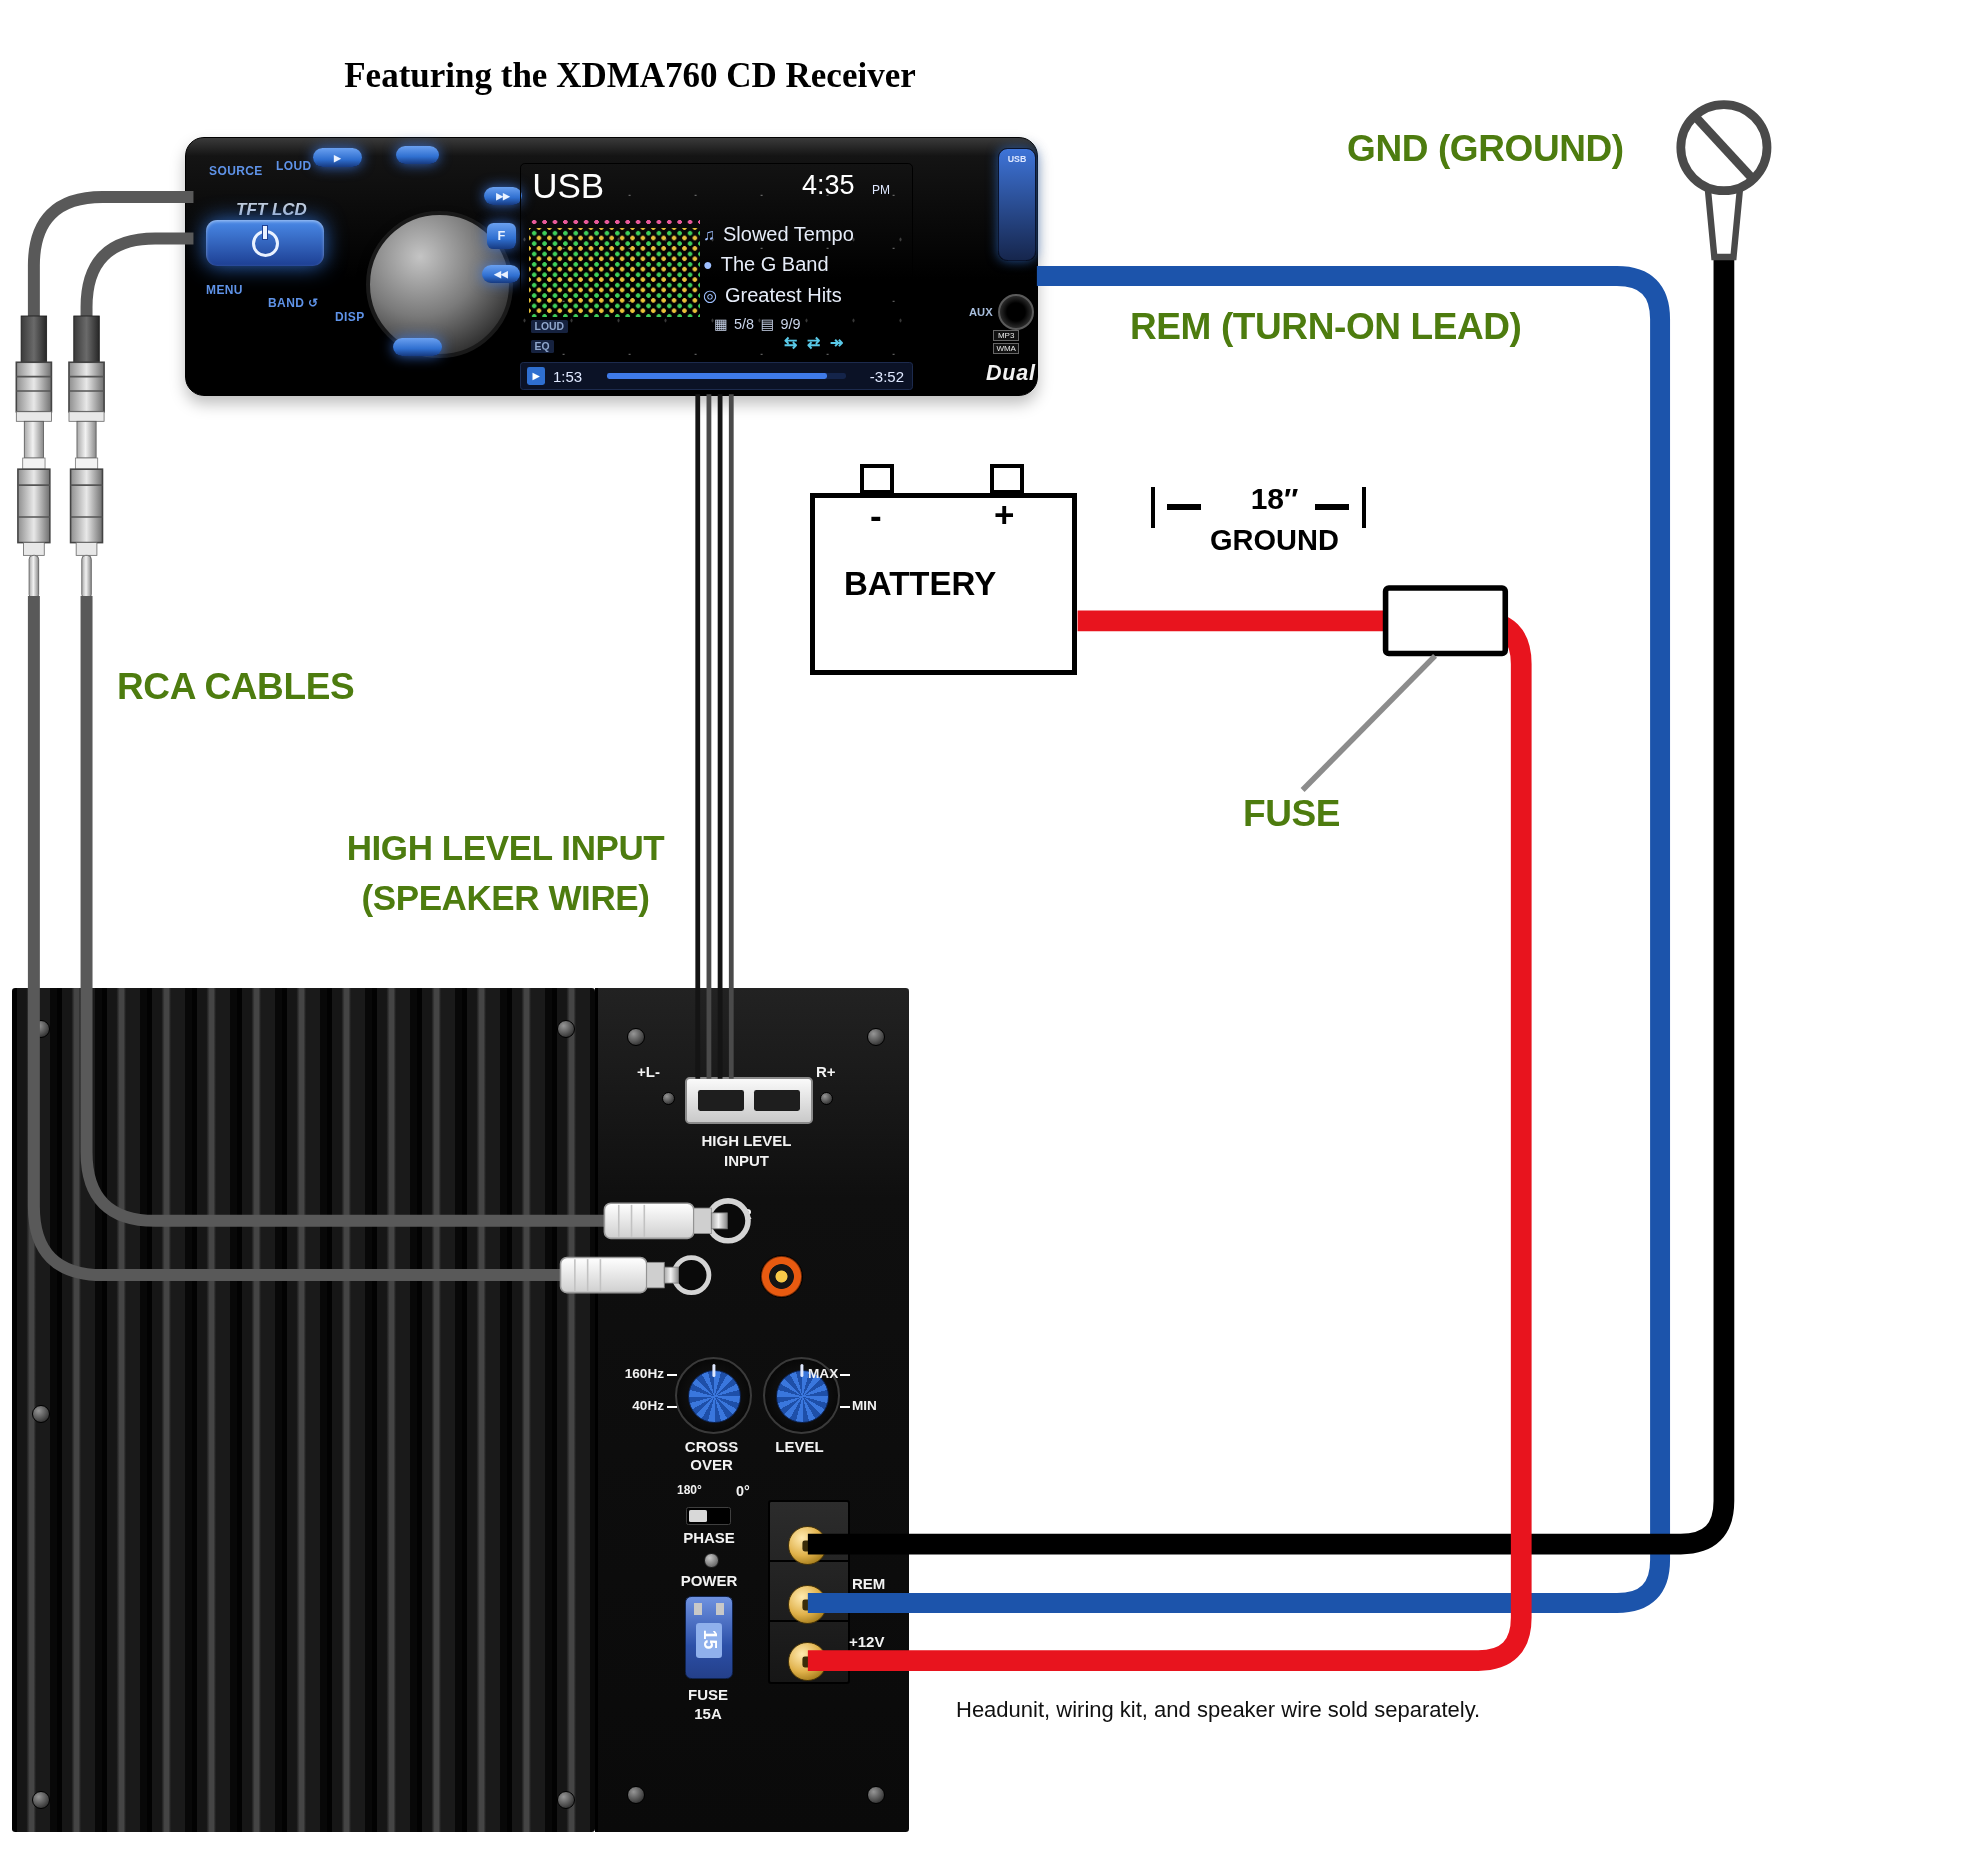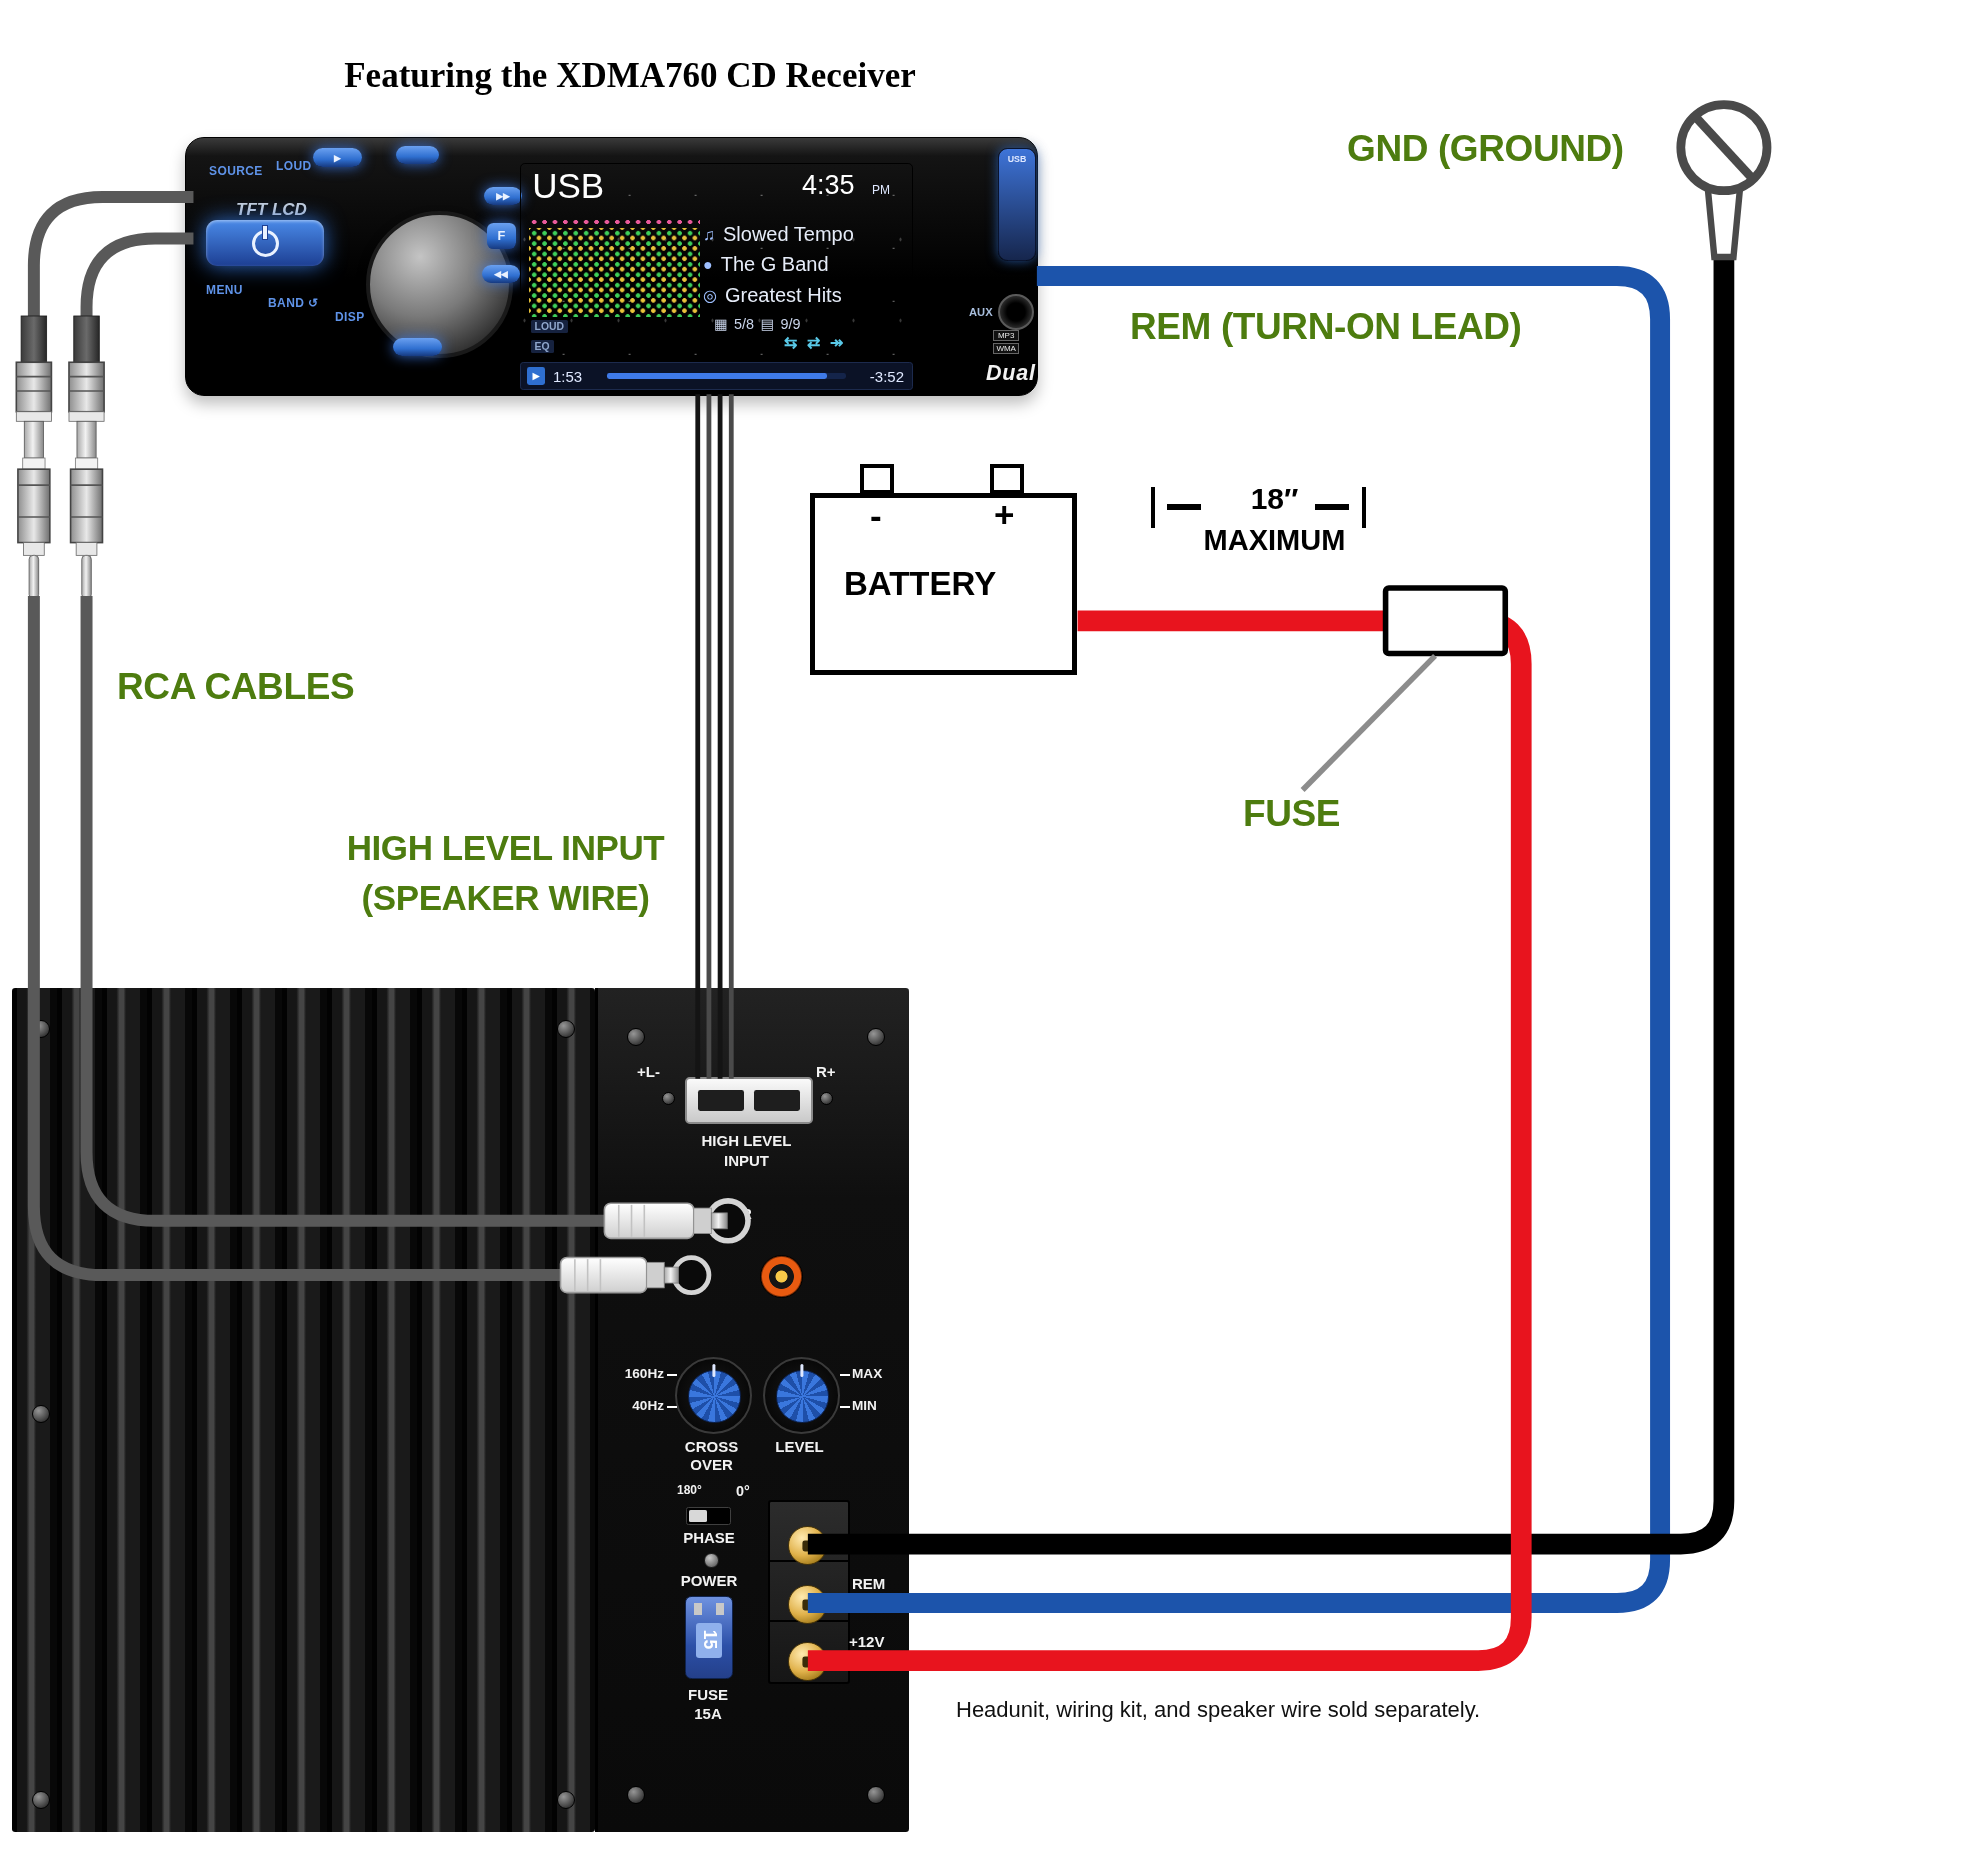--- a/index.html
+++ b/index.html
@@ -101,21 +101,21 @@
   </div>
   <div class="knob" style="left:763px;top:1357px;">
     <div class="cap"></div>
       <div class="notch"></div>
   </div>
   <div class="amp-lbl" style="left:595px;top:1366px;width:69px;text-align:right;font-size:13.6px;">160Hz</div>
   <div class="tick" style="left:667px;top:1374px;"></div>
   <div class="amp-lbl" style="left:595px;top:1398px;width:69px;text-align:right;font-size:13.6px;">40Hz</div>
   <div class="tick" style="left:667px;top:1406px;"></div>
   <div class="tick" style="left:840px;top:1374px;"></div>
-  <div class="amp-lbl" style="left:852px;top:1366px;font-size:13.6px;">MAX</div>
+  <div class="amp-lbl" style="left:808px;top:1366px;font-size:13.6px;">MAX</div>
   <div class="tick" style="left:840px;top:1406px;"></div>
   <div class="amp-lbl" style="left:852px;top:1398px;font-size:13.6px;">MIN</div>
   <div class="amp-lbl" style="left:675px;top:1438px;width:73px;">CROSS</div>
   <div class="amp-lbl" style="left:675px;top:1456px;width:73px;">OVER</div>
   <div class="amp-lbl" style="left:763px;top:1438px;width:73px;">LEVEL</div>
 
   <div class="amp-lbl" style="left:677px;top:1483px;font-size:12px;">180°</div>
   <div class="amp-lbl" style="left:736px;top:1483px;font-size:14.4px;">0°</div>
   <div class="switch" style="left:686px;top:1507px;width:43px;height:16px;">
       <div class="sl"></div>
@@ -218,21 +218,21 @@
   <div class="bterm" style="left:990px;top:464px;width:34px;height:30px;"></div>
   <div class="bsign" style="left:870px;top:496px;">-</div>
   <div class="bsign" style="left:994px;top:495px;">+</div>
   <div class="abs" style="left:844px;top:565px;font-size:33px;font-weight:700;z-index:4;">BATTERY</div>
 
   <div class="mtick" style="left:1151px;top:487px;"></div>
   <div class="mtick" style="left:1362px;top:487px;"></div>
   <div class="mdash" style="left:1167px;top:504px;"></div>
   <div class="mdash" style="left:1315px;top:504px;"></div>
   <div class="mtxt" style="left:1151px;top:482px;width:215px;font-size:30px;">18″</div>
-  <div class="mtxt" style="left:1151px;top:524px;width:215px;font-size:29px;">MAXIMUM</div>
+  <div class="mtxt" style="left:1151px;top:524px;width:215px;font-size:29px;">GROUND</div>
 
   <svg class="overlay" width="1982" height="1856" viewBox="0 0 2483 2326">
     <defs>
       <linearGradient id="gradMetal" x1="0" y1="0" x2="1" y2="0">
           <stop offset="0" stop-color="#8f8f8f"></stop>
           <stop offset=".5" stop-color="#e8e8e8"></stop>
           <stop offset="1" stop-color="#6f6f6f"></stop>
         </linearGradient>
       <linearGradient id="gradMetal2" x1="0" y1="0" x2="1" y2="0">
           <stop offset="0" stop-color="#a8a8a8"></stop>

